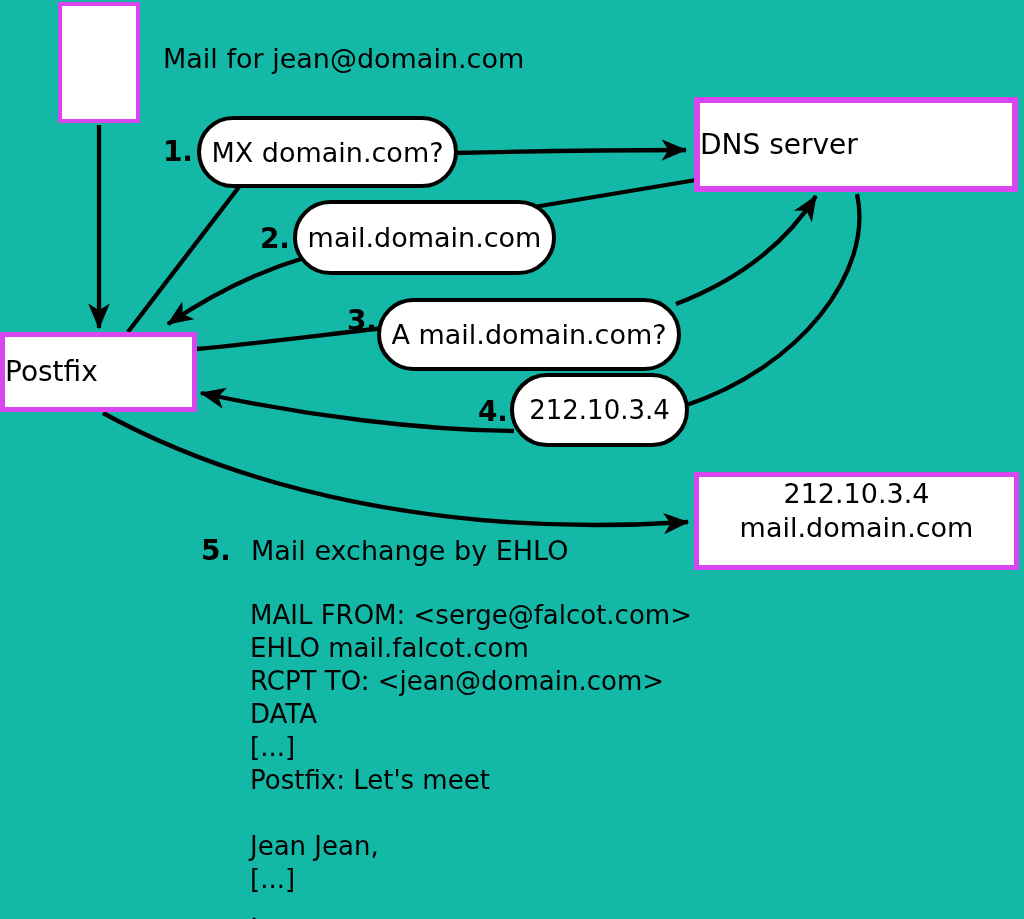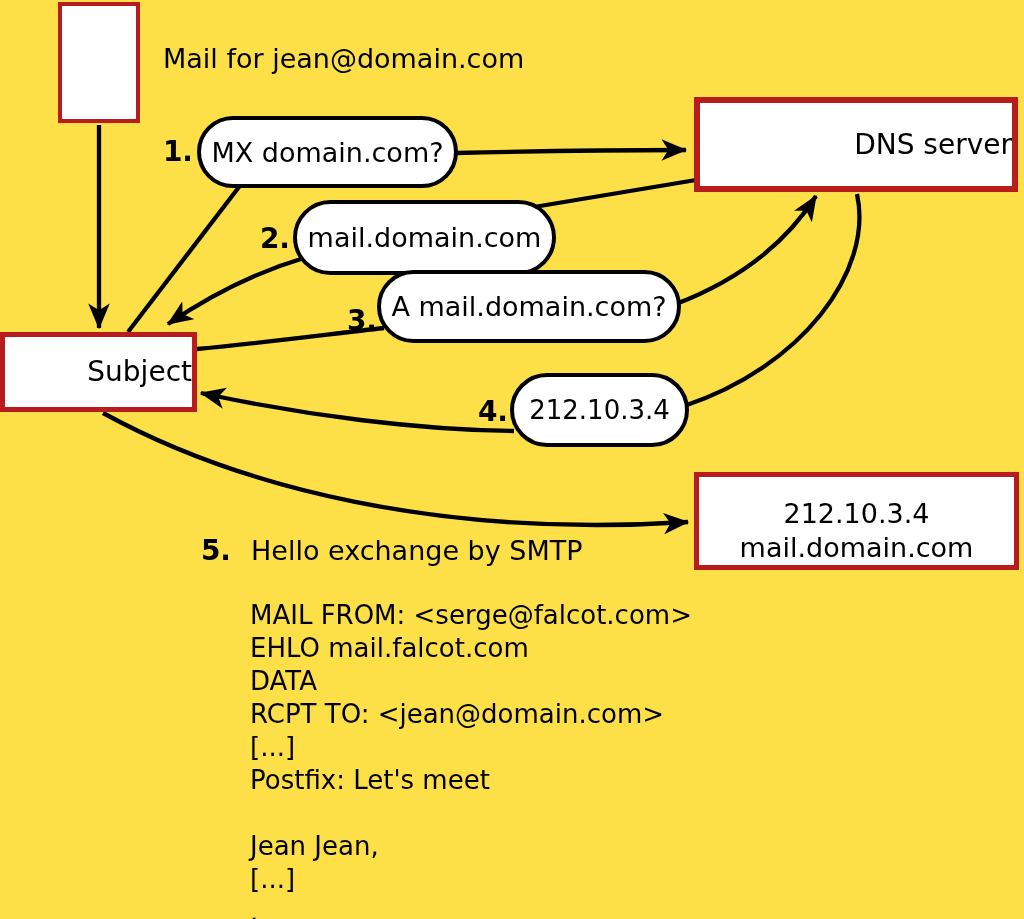--- a/index.html
+++ b/index.html
@@ -1,50 +1,50 @@
 <!DOCTYPE html>
 <html><head>
 <meta charset="utf-8">
 <style>
   html,body { margin:0; padding:0; background:#ffffff; }
   .canvas {
     position:relative;
     width:1024px; height:919px;
-    background:#fde047;
+    background:#14b8a6;
     font-family:"DejaVu Sans", sans-serif;
     color:#000000;
     overflow:hidden;
   }
   .connector-layer {
     position:absolute; left:0; top:0; width:1024px; height:919px;
     z-index:1;
   }
   .connector-layer path.shaft {
     fill:none; stroke:#000000; stroke-width:4.3px;
   }
   .node-box {
     position:absolute; box-sizing:border-box;
-    border:5px solid #b91c1c; background:#ffffff;
-    display:flex; align-items:center; justify-content:flex-end;
+    border:5px solid #d946ef; background:#ffffff;
+    display:flex; align-items:center; justify-content:flex-start;
     font-size:28px; line-height:1.2; z-index:2; text-align:center;
   }
   .box-message   { left:58px;  top:2px;   width:82px;  height:121px; border-width:4.5px; }
   .box-postfix   { left:0px;   top:332px; width:197px; height:80px; }
   .box-dns       { left:694px; top:97px;  width:324px; height:95px; border-width:6px; }
   .box-mail      { left:694px; top:472px; width:325px; height:98px; border-width:5px;
                    flex-direction:column; line-height:34px; font-size:27px; }
   .pill {
     position:absolute; box-sizing:border-box;
     border:4.5px solid #000000; border-radius:40px; background:#ffffff;
     display:flex; align-items:center; justify-content:center;
     font-size:27px; z-index:2; white-space:nowrap;
   }
   .pill-1 { left:197px; top:116px; width:261px; height:72px; }
   .pill-2 { left:293px; top:200px; width:263px; height:75px; }
-  .pill-3 { left:377px; top:270px; width:304px; height:73px; }
+  .pill-3 { left:377px; top:298px; width:304px; height:73px; }
   .pill-4 { left:510px; top:373px; width:179px; height:74px; font-size:26px; }
   .step-num {
     position:absolute; z-index:3;
     font-weight:bold; font-size:28px; line-height:30px;
     width:44px; text-align:right; white-space:nowrap;
   }
   .num-1 { left:149px; top:137px; }
   .num-2 { left:246px; top:224px; }
   .num-3 { left:333px; top:306px; }
   .num-4 { left:464px; top:397px; }
@@ -81,21 +81,21 @@
     <path class="shaft" d="M857,194 C874,272 800,368 684,406"></path>
     <path class="shaft" d="M514,431 C420,430 308,416 201,393" marker-end="url(#arrowhead)"></path>
     <path class="shaft" d="M103,413 C240,488 440,538 688,522" marker-end="url(#arrowhead)"></path>
   </svg>
 
   <div class="free-label title-label">Mail for jean@domain.com</div>
 
   <div class="node-box box-message"></div>
 
   <div class="node-box box-postfix">
-    <span>Subject</span>
+    <span>Postfix</span>
   </div>
 
   <div class="node-box box-dns">
     <span>DNS server</span>
   </div>
 
   <div class="node-box box-mail">
     <div>212.10.3.4</div>
     <div>mail.domain.com</div>
   </div>
@@ -112,27 +112,27 @@
   <div class="pill pill-4">
     <span>212.10.3.4</span>
   </div>
 
   <div class="step-num num-1">1.</div>
   <div class="step-num num-2">2.</div>
   <div class="step-num num-3">3.</div>
   <div class="step-num num-4">4.</div>
   <div class="step-num num-5">5.</div>
 
-  <div class="free-label step5-label">Hello exchange by SMTP</div>
+  <div class="free-label step5-label">Mail exchange by EHLO</div>
 
   <div class="smtp-block">
     <div class="smtp-line">MAIL FROM: &lt;serge@falcot.com&gt;</div>
     <div class="smtp-line">EHLO mail.falcot.com</div>
+    <div class="smtp-line">RCPT TO: &lt;jean@domain.com&gt;</div>
     <div class="smtp-line">DATA</div>
-    <div class="smtp-line">RCPT TO: &lt;jean@domain.com&gt;</div>
     <div class="smtp-line">[...]</div>
     <div class="smtp-line">Postfix: Let's meet</div>
     <div class="smtp-line"></div>
     <div class="smtp-line">Jean Jean,</div>
     <div class="smtp-line">[...]</div>
     <div class="smtp-line">.</div>
   </div>
 
 </div>
 

